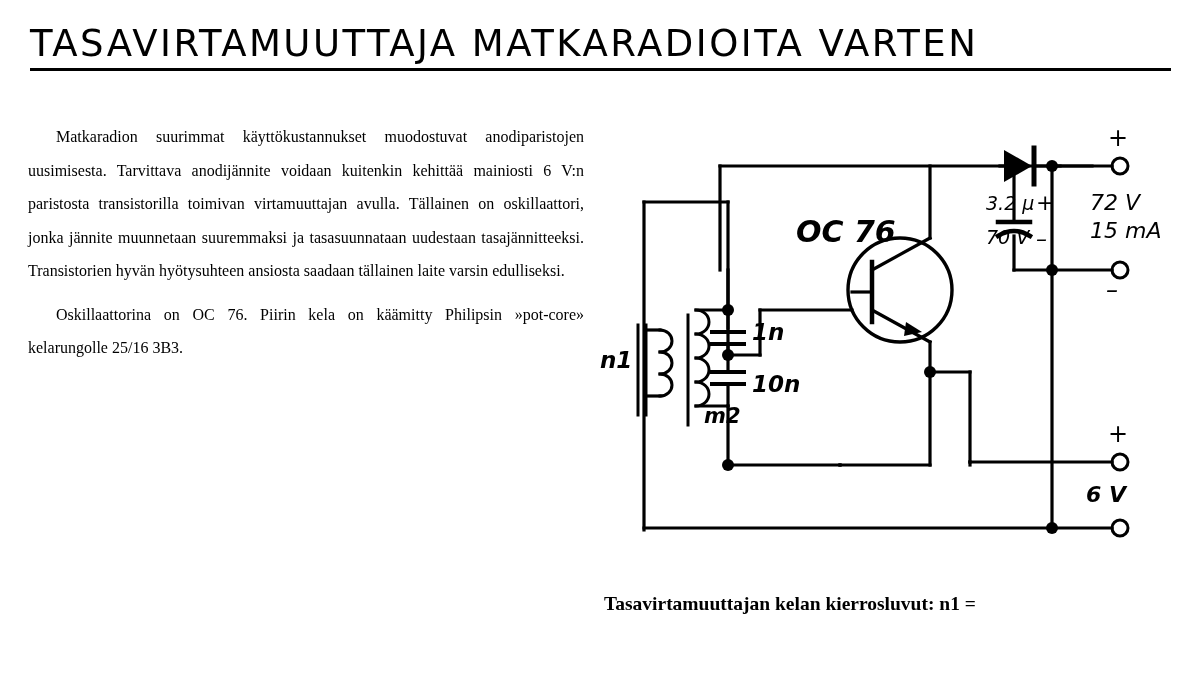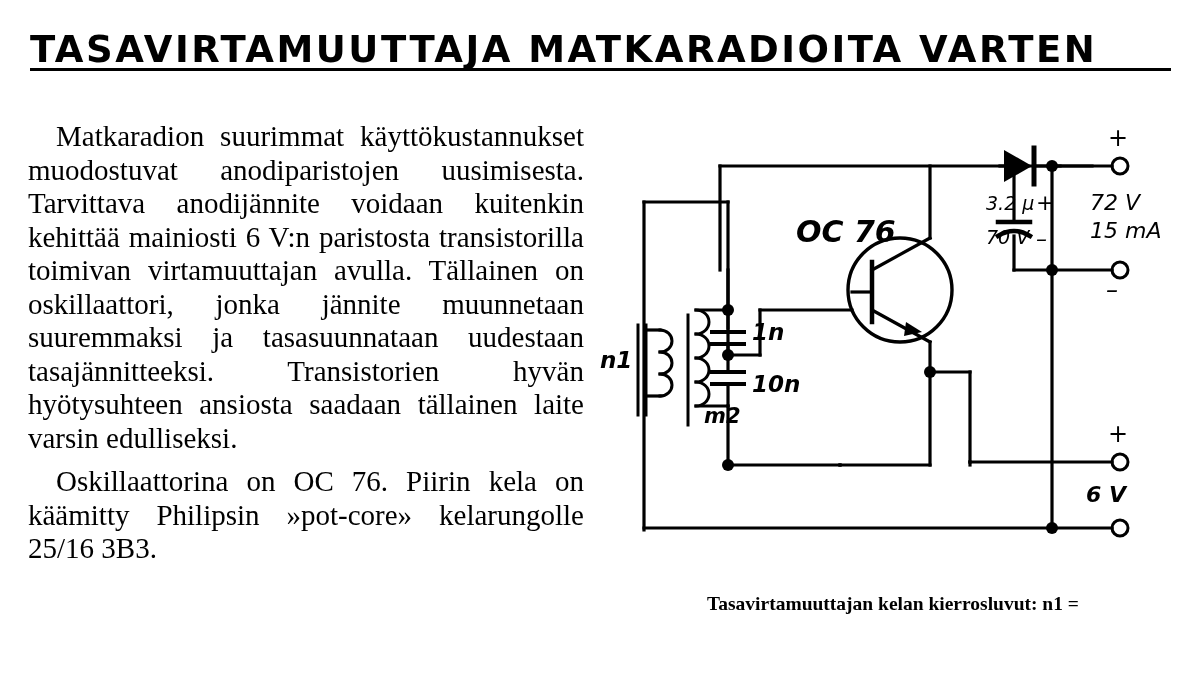--- a/index.html
+++ b/index.html
@@ -13,45 +13,45 @@
     height: 675px;
     background: #ffffff;
     overflow: hidden;
     font-family: "Liberation Serif", serif;
     color: #000000;
   }
   
   #title {
     position: absolute;
     left: 30px;
-    top: 28px;
+    top: 22px;
     width: 1140px;
     font-family: "DejaVu Sans", sans-serif;
     font-size: 37px;
-    font-weight: 700;
+    font-weight: 400;
     letter-spacing: 2.5px;
     color: #000;
     white-space: nowrap;
   }
   #title-rule {
     position: absolute;
     left: 30px;
     top: 68px;
     width: 1141px;
     height: 3px;
     background: #000;
   }
   
   #article {
     position: absolute;
     left: 28px;
     top: 120px;
     width: 556px;
     font-family: "Liberation Serif", serif;
-    font-size: 29px;
+    font-size: 16px;
     line-height: 33.5px;
     text-align: justify;
     text-justify: inter-word;
     color: #000;
   }
   #article p {
     margin: 0 0 10px 0;
     text-indent: 28px;
   }
   
@@ -62,21 +62,20 @@
     width: 580px;
     height: 440px;
   }
   #schematic svg { display: block; }
   
   #caption {
     position: absolute;
     left: 604px;
     top: 592px;
     width: 578px;
-    text-align: center;
     font-family: "Liberation Serif", serif;
     font-weight: bold;
     font-size: 19.5px;
     line-height: 24px;
     color: #000;
   }
   .cap-line { display: block; white-space: pre; }
   
   .hand {
     font-family: "DejaVu Sans", sans-serif;

